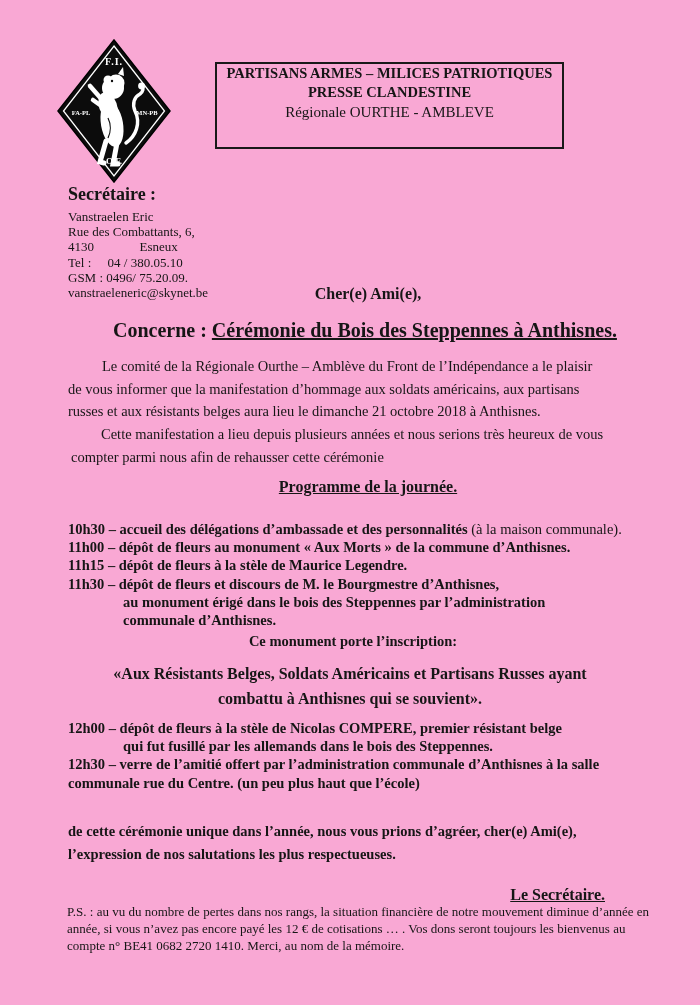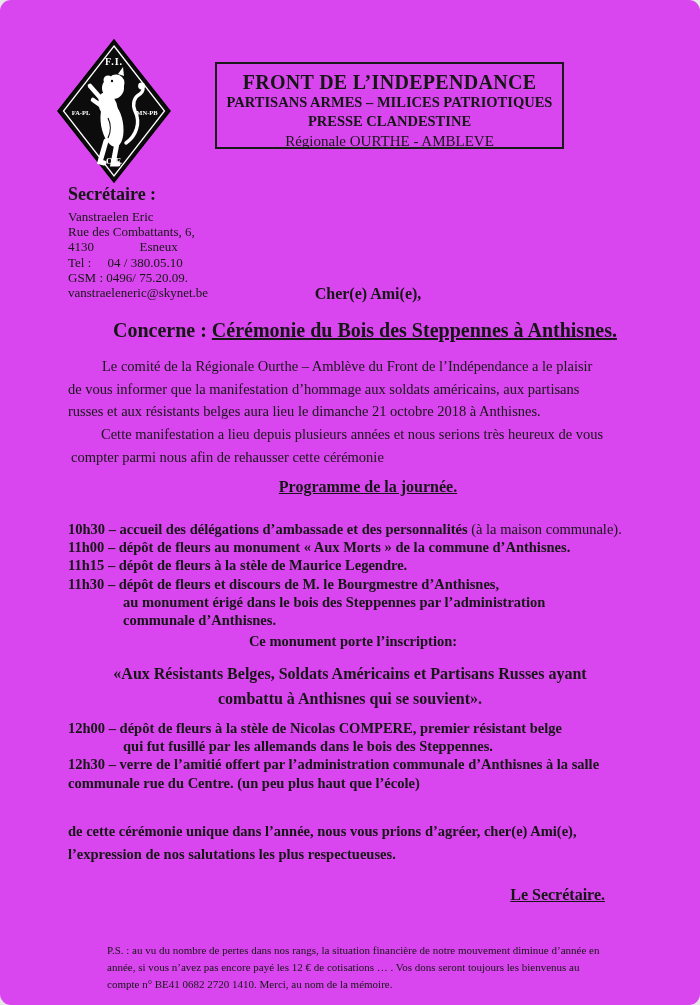--- a/index.html
+++ b/index.html
@@ -1,19 +1,19 @@
 <!DOCTYPE html>
 <html><head>
 <meta charset="utf-8">
 <style>
   html,body{margin:0;padding:0;background:#e8e8e8;}
   .page{
-    position:relative;width:700px;height:1005px;background:#d946ef;
+    position:relative;width:700px;height:1005px;background:#f9a8d4;
     font-family:"Liberation Serif","DejaVu Serif",serif;color:#161616;
-    overflow:hidden;margin:0 auto;border-radius:11px;
+    overflow:hidden;margin:0 auto;
   }
   .u{text-decoration:underline;}
   .line{white-space:pre;}
 
   
   .badge{position:absolute;left:56px;top:38px;width:116px;height:146px;}
 
   
   .header-box{
     position:absolute;left:215px;top:62px;width:349px;height:87px;
@@ -43,21 +43,21 @@
   .morning{position:absolute;left:68px;top:520px;}
   .afternoon{position:absolute;left:68px;top:719px;}
   .cont{padding-left:55px;}
   .reg{font-weight:normal;}
 
   .monument-intro{position:absolute;left:68px;top:633px;width:570px;text-align:center;font-size:14.5px;font-weight:bold;}
   .inscription{position:absolute;left:68px;top:661px;width:564px;text-align:center;font-size:16px;font-weight:bold;line-height:25px;}
 
   .closing{position:absolute;left:68px;top:820px;font-size:14.5px;font-weight:bold;line-height:22.8px;}
   .signature{position:absolute;left:68px;top:886px;width:537px;text-align:right;font-size:16px;font-weight:bold;text-decoration:underline;}
-  .ps{position:absolute;left:67px;top:942px;font-size:11px;line-height:17px;margin-left:40px;}
+  .ps{position:absolute;left:67px;top:903px;font-size:13px;line-height:17px;}
 </style>
 </head>
 <body>
 
 <div class="page">
 
   <svg class="badge" viewBox="0 0 116 146" aria-hidden="true">
     <polygon points="58,2 114,73 58,144 2,73" fill="#0c0c0c" stroke="#000" stroke-width="1.5"></polygon>
     <polygon points="58,8 108.5,73 58,138 7.5,73" fill="none" stroke="#ffffff" stroke-width="1.3"></polygon>
 
@@ -77,21 +77,20 @@
       <circle cx="56" cy="43" r="1.2" fill="#0c0c0c"></circle>
       <path d="M52,80 C55,86 55,94 52,100" fill="none" stroke="#0c0c0c" stroke-width="1.2"></path>
     </g>
     <text x="58" y="27" text-anchor="middle" fill="#ffffff" font-size="10" font-weight="bold" letter-spacing="1">F.I.</text>
     <text x="25" y="77" text-anchor="middle" fill="#ffffff" font-size="6.5" font-weight="bold">FA-PL</text>
     <text x="91" y="77" text-anchor="middle" fill="#ffffff" font-size="6.5" font-weight="bold">MN-PB</text>
     <text x="58" y="126" text-anchor="middle" fill="#ffffff" font-size="9" font-weight="bold">O.F.</text>
   </svg>
 
   <div class="header-box">
-    <div class="hb-title">FRONT DE L’INDEPENDANCE</div>
     <div class="hb-sub">PARTISANS ARMES – MILICES PATRIOTIQUES</div>
     <div class="hb-sub">PRESSE CLANDESTINE</div>
     <div class="hb-reg">Régionale OURTHE - AMBLEVE</div>
   </div>
 
   <div class="secretariat">
     <div class="sec-heading">Secrétaire :</div>
     <div class="sec-line">Vanstraelen Eric</div>
     <div class="sec-line">Rue des Combattants, 6,</div>
     <div class="sec-line">4130              Esneux</div>

